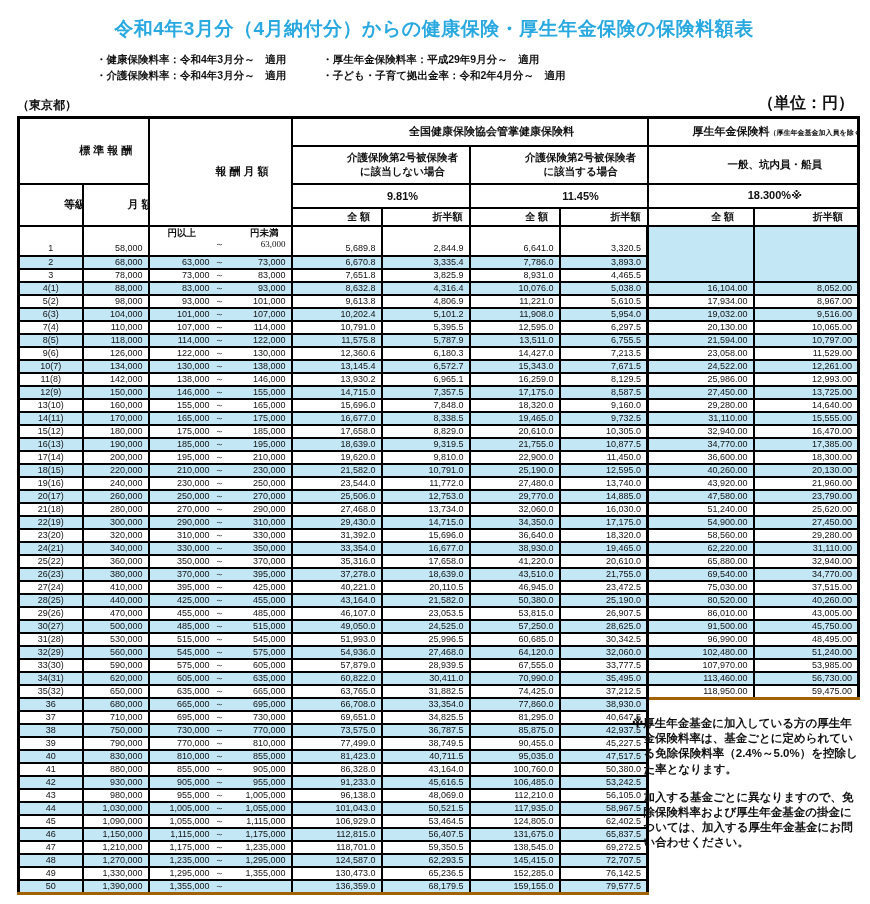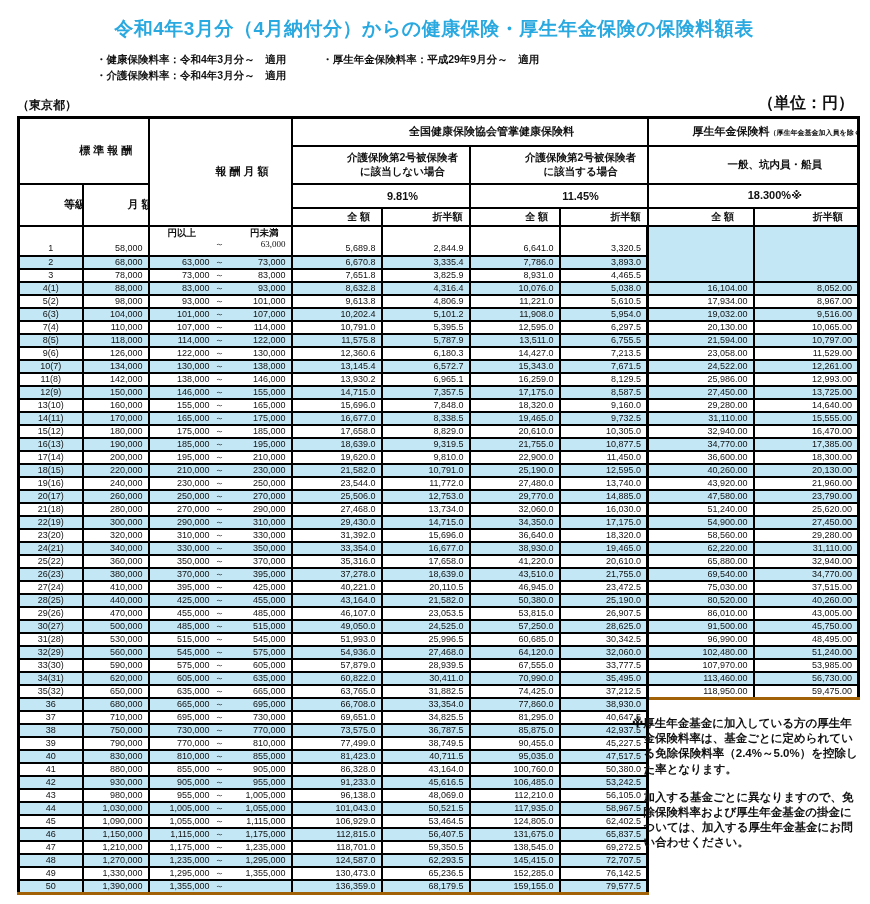--- a/index.html
+++ b/index.html
@@ -44,20 +44,21 @@
 
   <div class="title">令和4年3月分（4月納付分）からの健康保険・厚生年金保険の保険料額表</div>
 
   <div class="bullets">
     <div>
       <div>・健康保険料率：令和4年3月分～　適用</div>
       <div>・介護保険料率：令和4年3月分～　適用</div>
     </div>
     <div>
       <div>・厚生年金保険料率：平成29年9月分～　適用</div>
+      <div>・子ども・子育て拠出金率：令和2年4月分～　適用</div>
     </div>
   </div>
 
   <div class="region-row">
     <span>（東京都）</span>
     <span style="font-size:16px;">（単位：円）</span>
   </div>
 
   <table>
     <colgroup>

